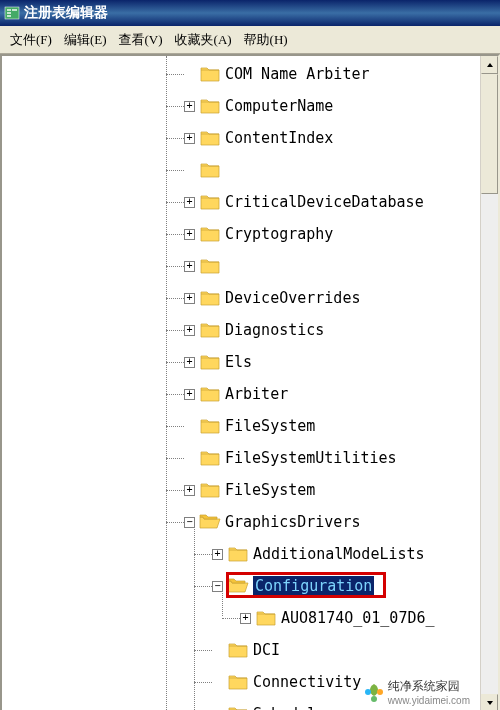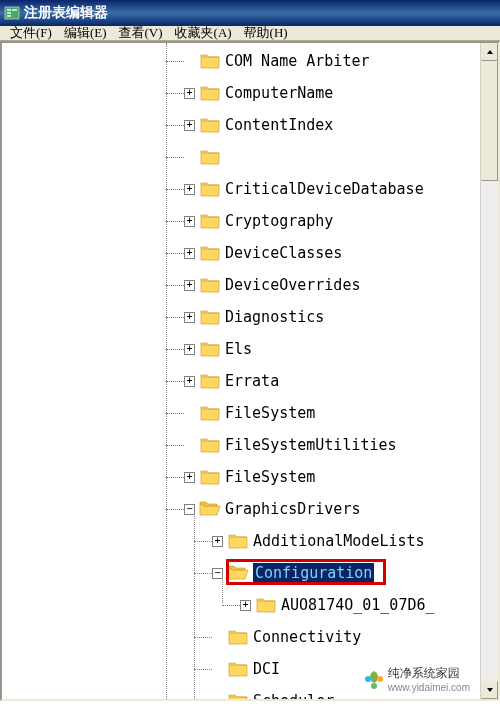--- a/index.html
+++ b/index.html
@@ -28,21 +28,21 @@
 }
 .titlebar-icon svg { width: 16px; height: 16px; }
 .titlebar-text {
   font-family: "SimSun", serif;
   font-size: 14px;
   font-weight: bold;
   color: #fff;
 }
 .menubar {
   background: #ece9d8;
-  height: 15px;
+  height: 28px;
   display: flex;
   align-items: center;
   padding: 0 4px;
   border-bottom: 1px solid #aca899;
 }
 .menu-item {
   padding: 0 6px;
   cursor: default;
   font-size: 13px;
 }
@@ -268,21 +268,20 @@
       </div>
       <div class="node" style="padding-left: 160px;">
         <div class="hline" style="left: 142px; width: 18px;"></div>
         <div class="expander">+</div>
         <span class="folder">
           <svg viewBox="0 0 22 18">
             <path d="M2 3 L8 3 L10 5 L20 5 L20 16 L2 16 Z" fill="#ffd75e" stroke="#c8a030" stroke-width="0.7"></path>
             <path d="M2 5 L20 5" stroke="#c8a030" stroke-width="0.7"></path>
           </svg>
         </span>
-        <span class="label">DeviceClasses</span>
       </div>
       <div class="node" style="padding-left: 160px;">
         <div class="hline" style="left: 142px; width: 18px;"></div>
         <div class="expander">+</div>
         <span class="folder">
           <svg viewBox="0 0 22 18">
             <path d="M2 3 L8 3 L10 5 L20 5 L20 16 L2 16 Z" fill="#ffd75e" stroke="#c8a030" stroke-width="0.7"></path>
             <path d="M2 5 L20 5" stroke="#c8a030" stroke-width="0.7"></path>
           </svg>
         </span>
@@ -312,21 +311,21 @@
       </div>
       <div class="node" style="padding-left: 160px;">
         <div class="hline" style="left: 142px; width: 18px;"></div>
         <div class="expander">+</div>
         <span class="folder">
           <svg viewBox="0 0 22 18">
             <path d="M2 3 L8 3 L10 5 L20 5 L20 16 L2 16 Z" fill="#ffd75e" stroke="#c8a030" stroke-width="0.7"></path>
             <path d="M2 5 L20 5" stroke="#c8a030" stroke-width="0.7"></path>
           </svg>
         </span>
-        <span class="label">Errata</span>
+        <span class="label">Arbiter</span>
       </div>
       <div class="node" style="padding-left: 160px;">
         <div class="hline" style="left: 142px; width: 18px;"></div>
         <div class="expander blank"></div>
         <span class="folder">
           <svg viewBox="0 0 22 18">
             <path d="M2 3 L8 3 L10 5 L20 5 L20 16 L2 16 Z" fill="#ffd75e" stroke="#c8a030" stroke-width="0.7"></path>
             <path d="M2 5 L20 5" stroke="#c8a030" stroke-width="0.7"></path>
           </svg>
         </span>
@@ -401,32 +400,32 @@
       </div>
       <div class="node" style="padding-left: 188px;">
         <div class="hline" style="left: 170px; width: 18px;"></div>
         <div class="expander blank"></div>
         <span class="folder">
           <svg viewBox="0 0 22 18">
             <path d="M2 3 L8 3 L10 5 L20 5 L20 16 L2 16 Z" fill="#ffd75e" stroke="#c8a030" stroke-width="0.7"></path>
             <path d="M2 5 L20 5" stroke="#c8a030" stroke-width="0.7"></path>
           </svg>
         </span>
-        <span class="label">Connectivity</span>
+        <span class="label">DCI</span>
       </div>
       <div class="node" style="padding-left: 188px;">
         <div class="hline" style="left: 170px; width: 18px;"></div>
         <div class="expander blank"></div>
         <span class="folder">
           <svg viewBox="0 0 22 18">
             <path d="M2 3 L8 3 L10 5 L20 5 L20 16 L2 16 Z" fill="#ffd75e" stroke="#c8a030" stroke-width="0.7"></path>
             <path d="M2 5 L20 5" stroke="#c8a030" stroke-width="0.7"></path>
           </svg>
         </span>
-        <span class="label">DCI</span>
+        <span class="label">Connectivity</span>
       </div>
       <div class="node" style="padding-left: 188px;">
         <div class="expander blank"></div>
         <span class="folder">
           <svg viewBox="0 0 22 18">
             <path d="M2 3 L8 3 L10 5 L20 5 L20 16 L2 16 Z" fill="#ffd75e" stroke="#c8a030" stroke-width="0.7"></path>
             <path d="M2 5 L20 5" stroke="#c8a030" stroke-width="0.7"></path>
           </svg>
         </span>
         <span class="label">Scheduler</span>

